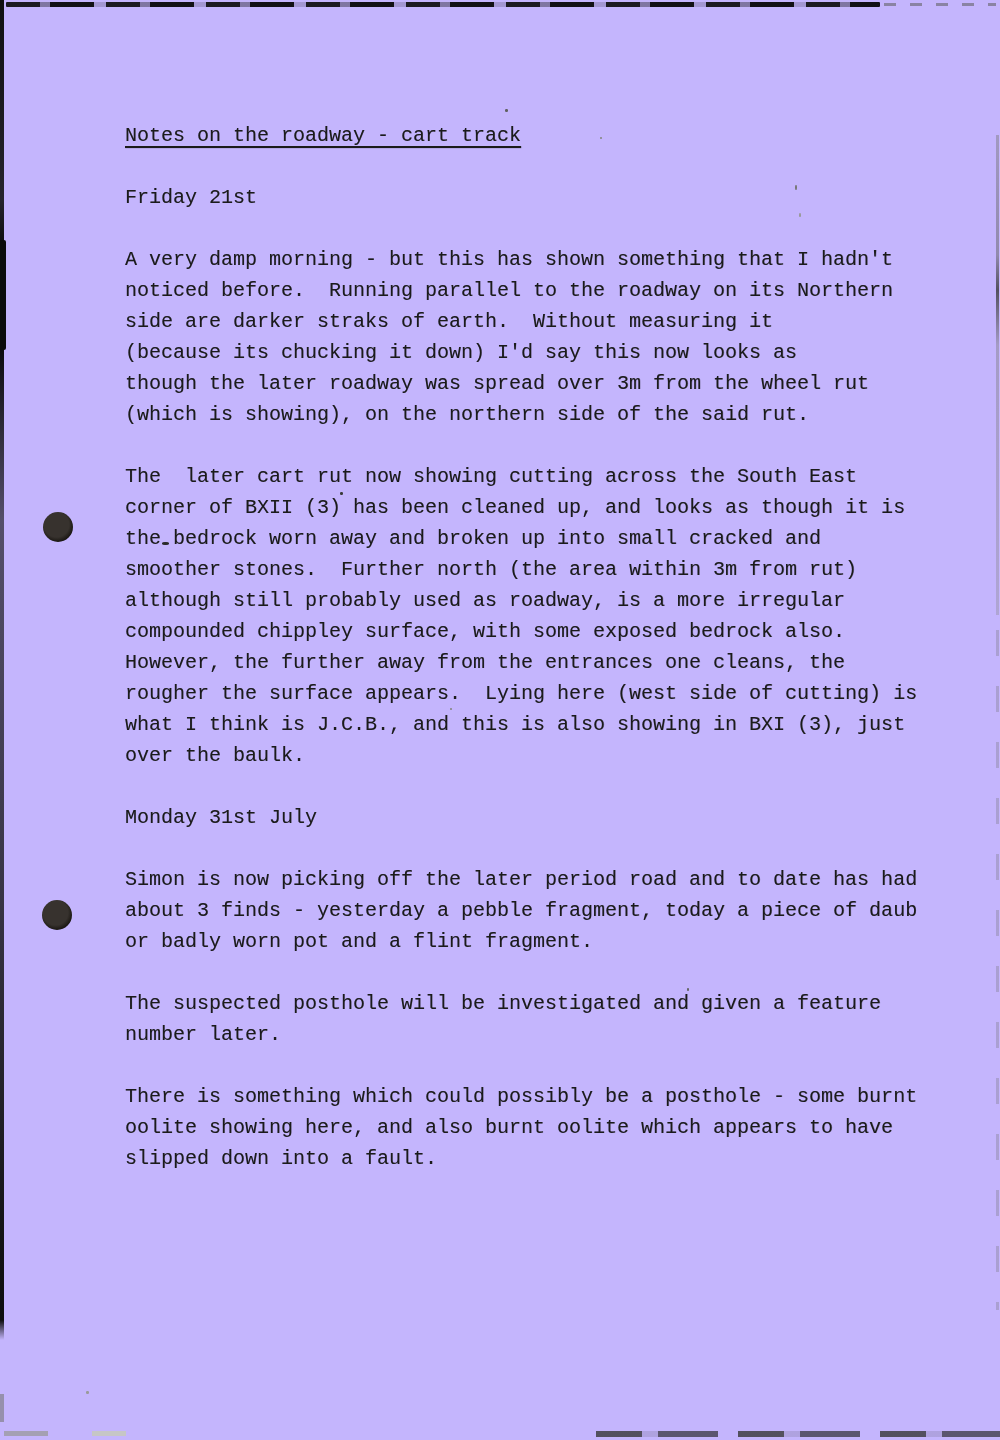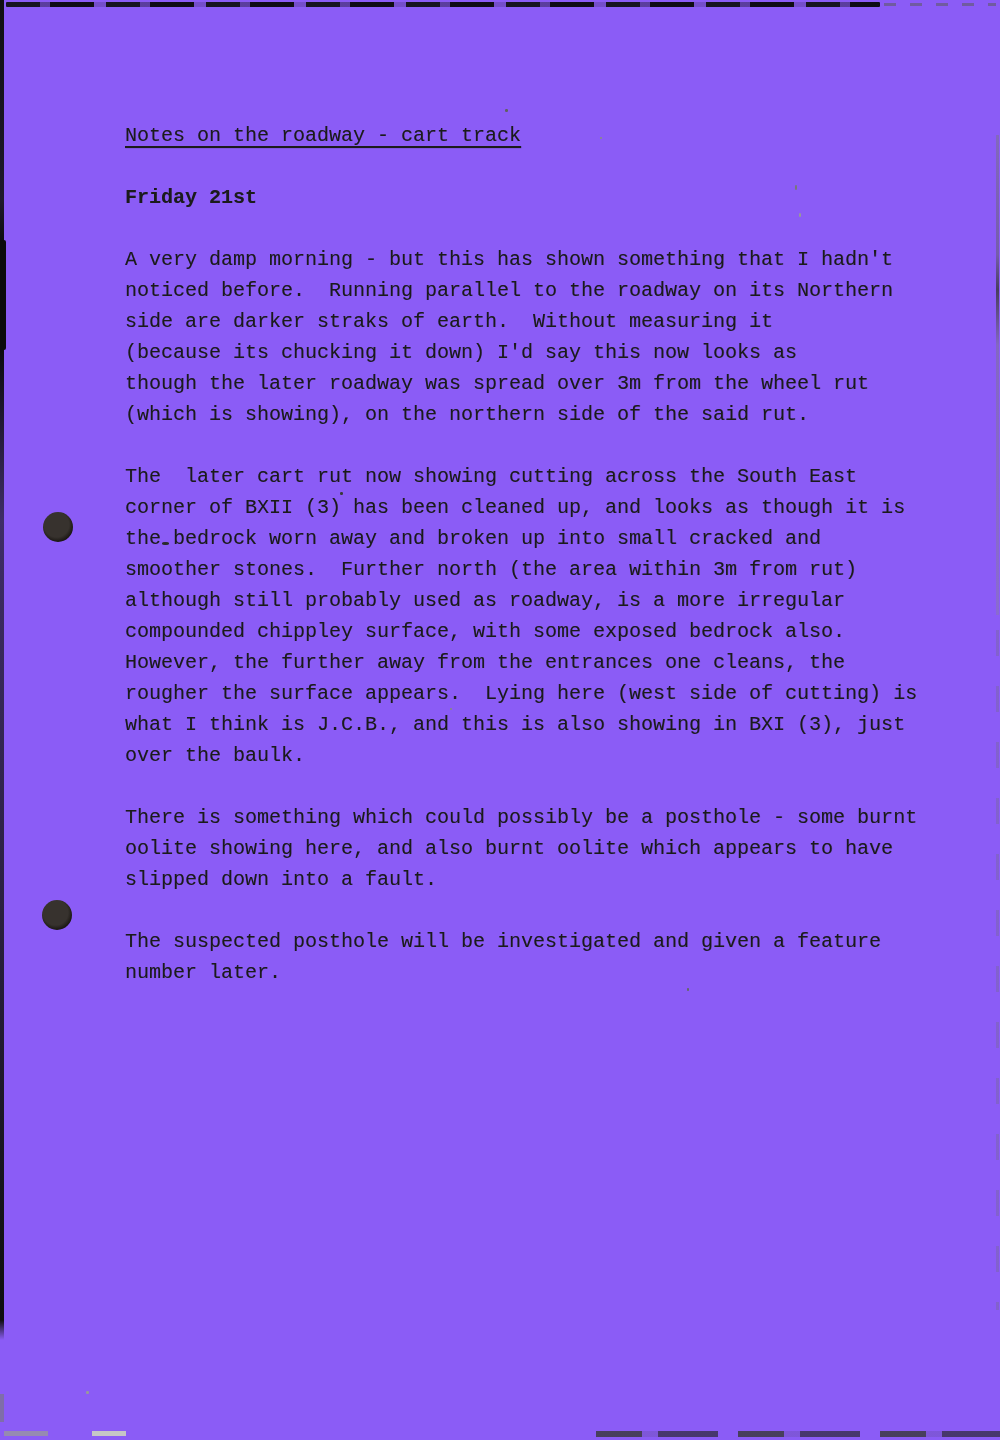--- a/index.html
+++ b/index.html
@@ -1,37 +1,37 @@
 <!DOCTYPE html>
 <html><head>
 <meta charset="utf-8">
 <style>
   html, body { margin:0; padding:0; background:#e8e8e8; }
   .page {
     position:relative;
     width:1000px; height:1440px;
     margin:0 auto;
-    background:#8b5cf6;
+    background:#c4b5fd;
     overflow:hidden;
     font-family:"Liberation Mono","DejaVu Sans Mono",monospace;
     color:#1b1b1b;
   }
   .content {
     position:absolute; left:125px; top:120px; right:40px;
     font-size:20px; line-height:31px;
     text-shadow:0.3px 0.3px 0 rgba(25,25,25,0.35);
   }
   .doc-title {
     font-size:20px; font-weight:normal; margin:0 0 31px 0;
     display:table;
     text-decoration:underline;
     text-decoration-thickness:2px;
     text-underline-offset:5px;
   }
-  .date-heading { font-size:20px; font-weight:bold; margin:0 0 31px 0; }
+  .date-heading { font-size:20px; font-weight:normal; margin:0 0 31px 0; }
   .para { margin:0 0 31px 0; white-space:pre; }
 
   
   .artifact { position:absolute; pointer-events:none; }
   .top-edge-main {
     top:2px; left:6px; width:874px; height:5px; border-radius:1px;
     background:repeating-linear-gradient(90deg,
       rgba(14,14,14,0.92) 0 34px, rgba(14,14,14,0.38) 34px 44px,
       rgba(8,8,8,0.95) 44px 88px, rgba(14,14,14,0.18) 88px 100px);
   }
@@ -129,21 +129,25 @@
 smoother stones.  Further north (the area within 3m from rut)
 although still probably used as roadway, is a more irregular
 compounded chippley surface, with some exposed bedrock also.
 However, the further away from the entrances one cleans, the
 rougher the surface appears.  Lying here (west side of cutting) is
 what I think is J.C.B., and this is also showing in BXI (3), just
 over the baulk.</p>
     </section>
 
     <section>
+      <h2 class="date-heading">Monday 31st July</h2>
+      <p class="para">Simon is now picking off the later period road and to date has had
+about 3 finds - yesterday a pebble fragment, today a piece of daub
+or badly worn pot and a flint fragment.</p>
+      <p class="para">The suspected posthole will be investigated and given a feature
+number later.</p>
       <p class="para">There is something which could possibly be a posthole - some burnt
 oolite showing here, and also burnt oolite which appears to have
 slipped down into a fault.</p>
-      <p class="para">The suspected posthole will be investigated and given a feature
-number later.</p>
     </section>
 
   </div>
 </div>
 
 </body></html>

